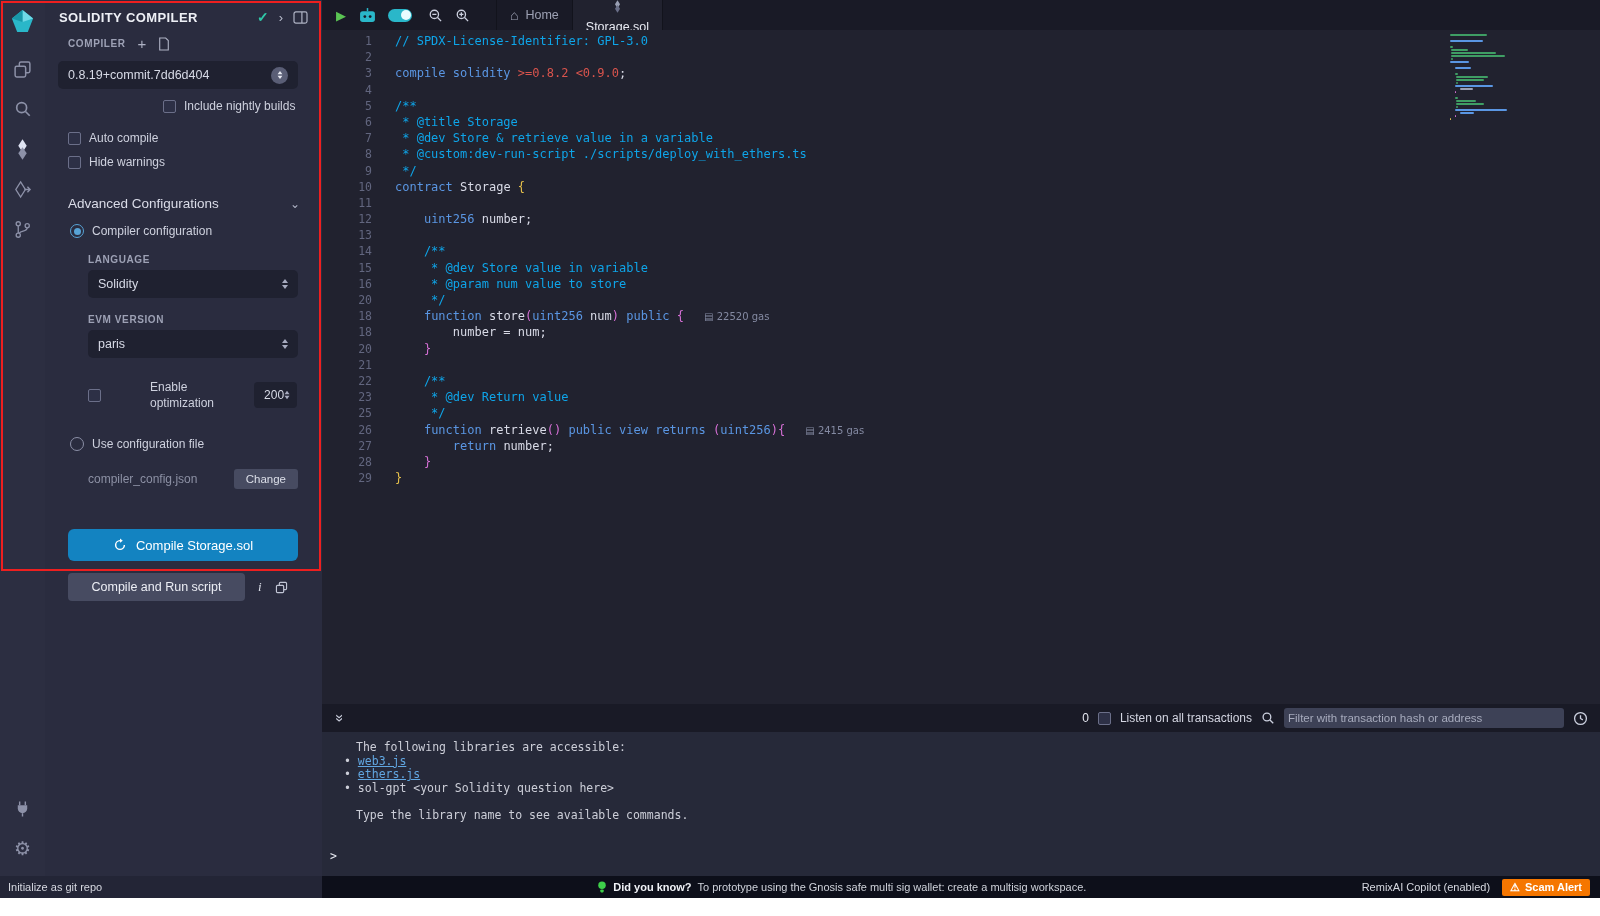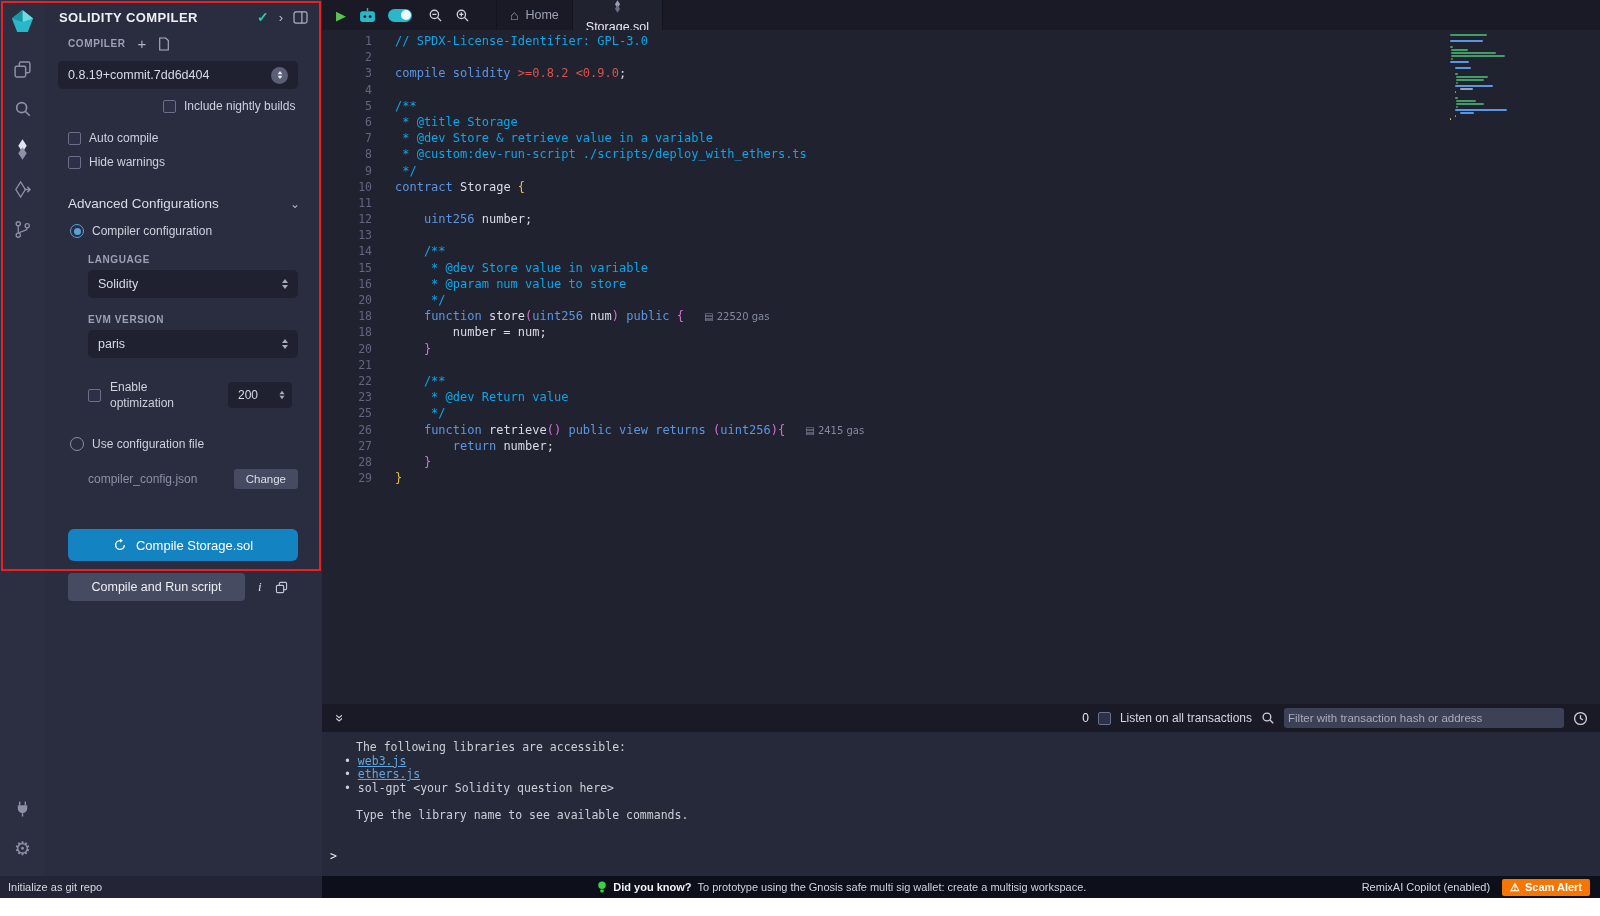--- a/index.html
+++ b/index.html
@@ -43,21 +43,21 @@
   .advanced { display:flex; align-items:center; margin-top:27px; padding:0 22px 0 23px; color:#dadce8; font-size:13.5px; }
   .adv-chev { margin-left:auto; color:#aeb2c4; font-size:12px; }
   .radio { width:14px; height:14px; border:1.5px solid #8b8fa6; border-radius:50%; display:inline-block; position:relative; flex:none; cursor:pointer; }
   .radio.sel { border-color:#57a3d6; }
   .radio.sel::after { content:""; position:absolute; inset:2.5px; background:#57a3d6; border-radius:50%; }
   .radio-row { display:flex; align-items:center; gap:8px; }
   .r1 { margin:13px 0 0 25px; }
   .r2 { margin:26px 0 0 25px; }
   .sub-label { font-size:10px; color:#9da1b5; letter-spacing:.6px; font-weight:bold; margin:16px 0 5px 43px; }
   .sub-select { width:210px; margin-left:43px; }
-  .opt-row { display:flex; align-items:center; margin:21px 30px 0 43px; }
+  .opt-row { display:flex; align-items:center; margin:21px 30px 0 43px;gap:40px; }
   .opt-label { margin-left:9px; width:84px; line-height:1.35; }
   .num-input { width:64px; height:26px; background:#1f2130; border-radius:4px; display:flex; align-items:center; padding:0 7px 0 10px; color:#d7dae6; margin-left:auto; }
   .num-input .spin { transform:scale(.85); }
   .cfg-row { display:flex; align-items:center; margin:18px 24px 0 43px; }
   .cfg-name { color:#8c90a4; }
   .btn-small { margin-left:auto; background:#474b61; color:#dcdfe9; font-size:11.5px; border-radius:3px; padding:4px 12px; cursor:pointer; }
   .btn-primary { margin:40px 24px 0 23px; width:230px; height:32px; background:#1383c1; color:#fff; font-size:13px; border-radius:6px; display:flex; align-items:center; justify-content:center; gap:9px; cursor:pointer; }
   .run-row { display:flex; align-items:center; gap:13px; margin:12px 24px 0 23px; }
   .btn-secondary { width:177px; height:28px; background:#474b61; color:#eceef5; font-size:12.5px; border-radius:4px; display:flex; align-items:center; justify-content:center; cursor:pointer; }
   .info-ic { color:#dcdfe9; font-size:13px; font-family:"Liberation Serif",serif; font-style:italic; cursor:pointer; }

